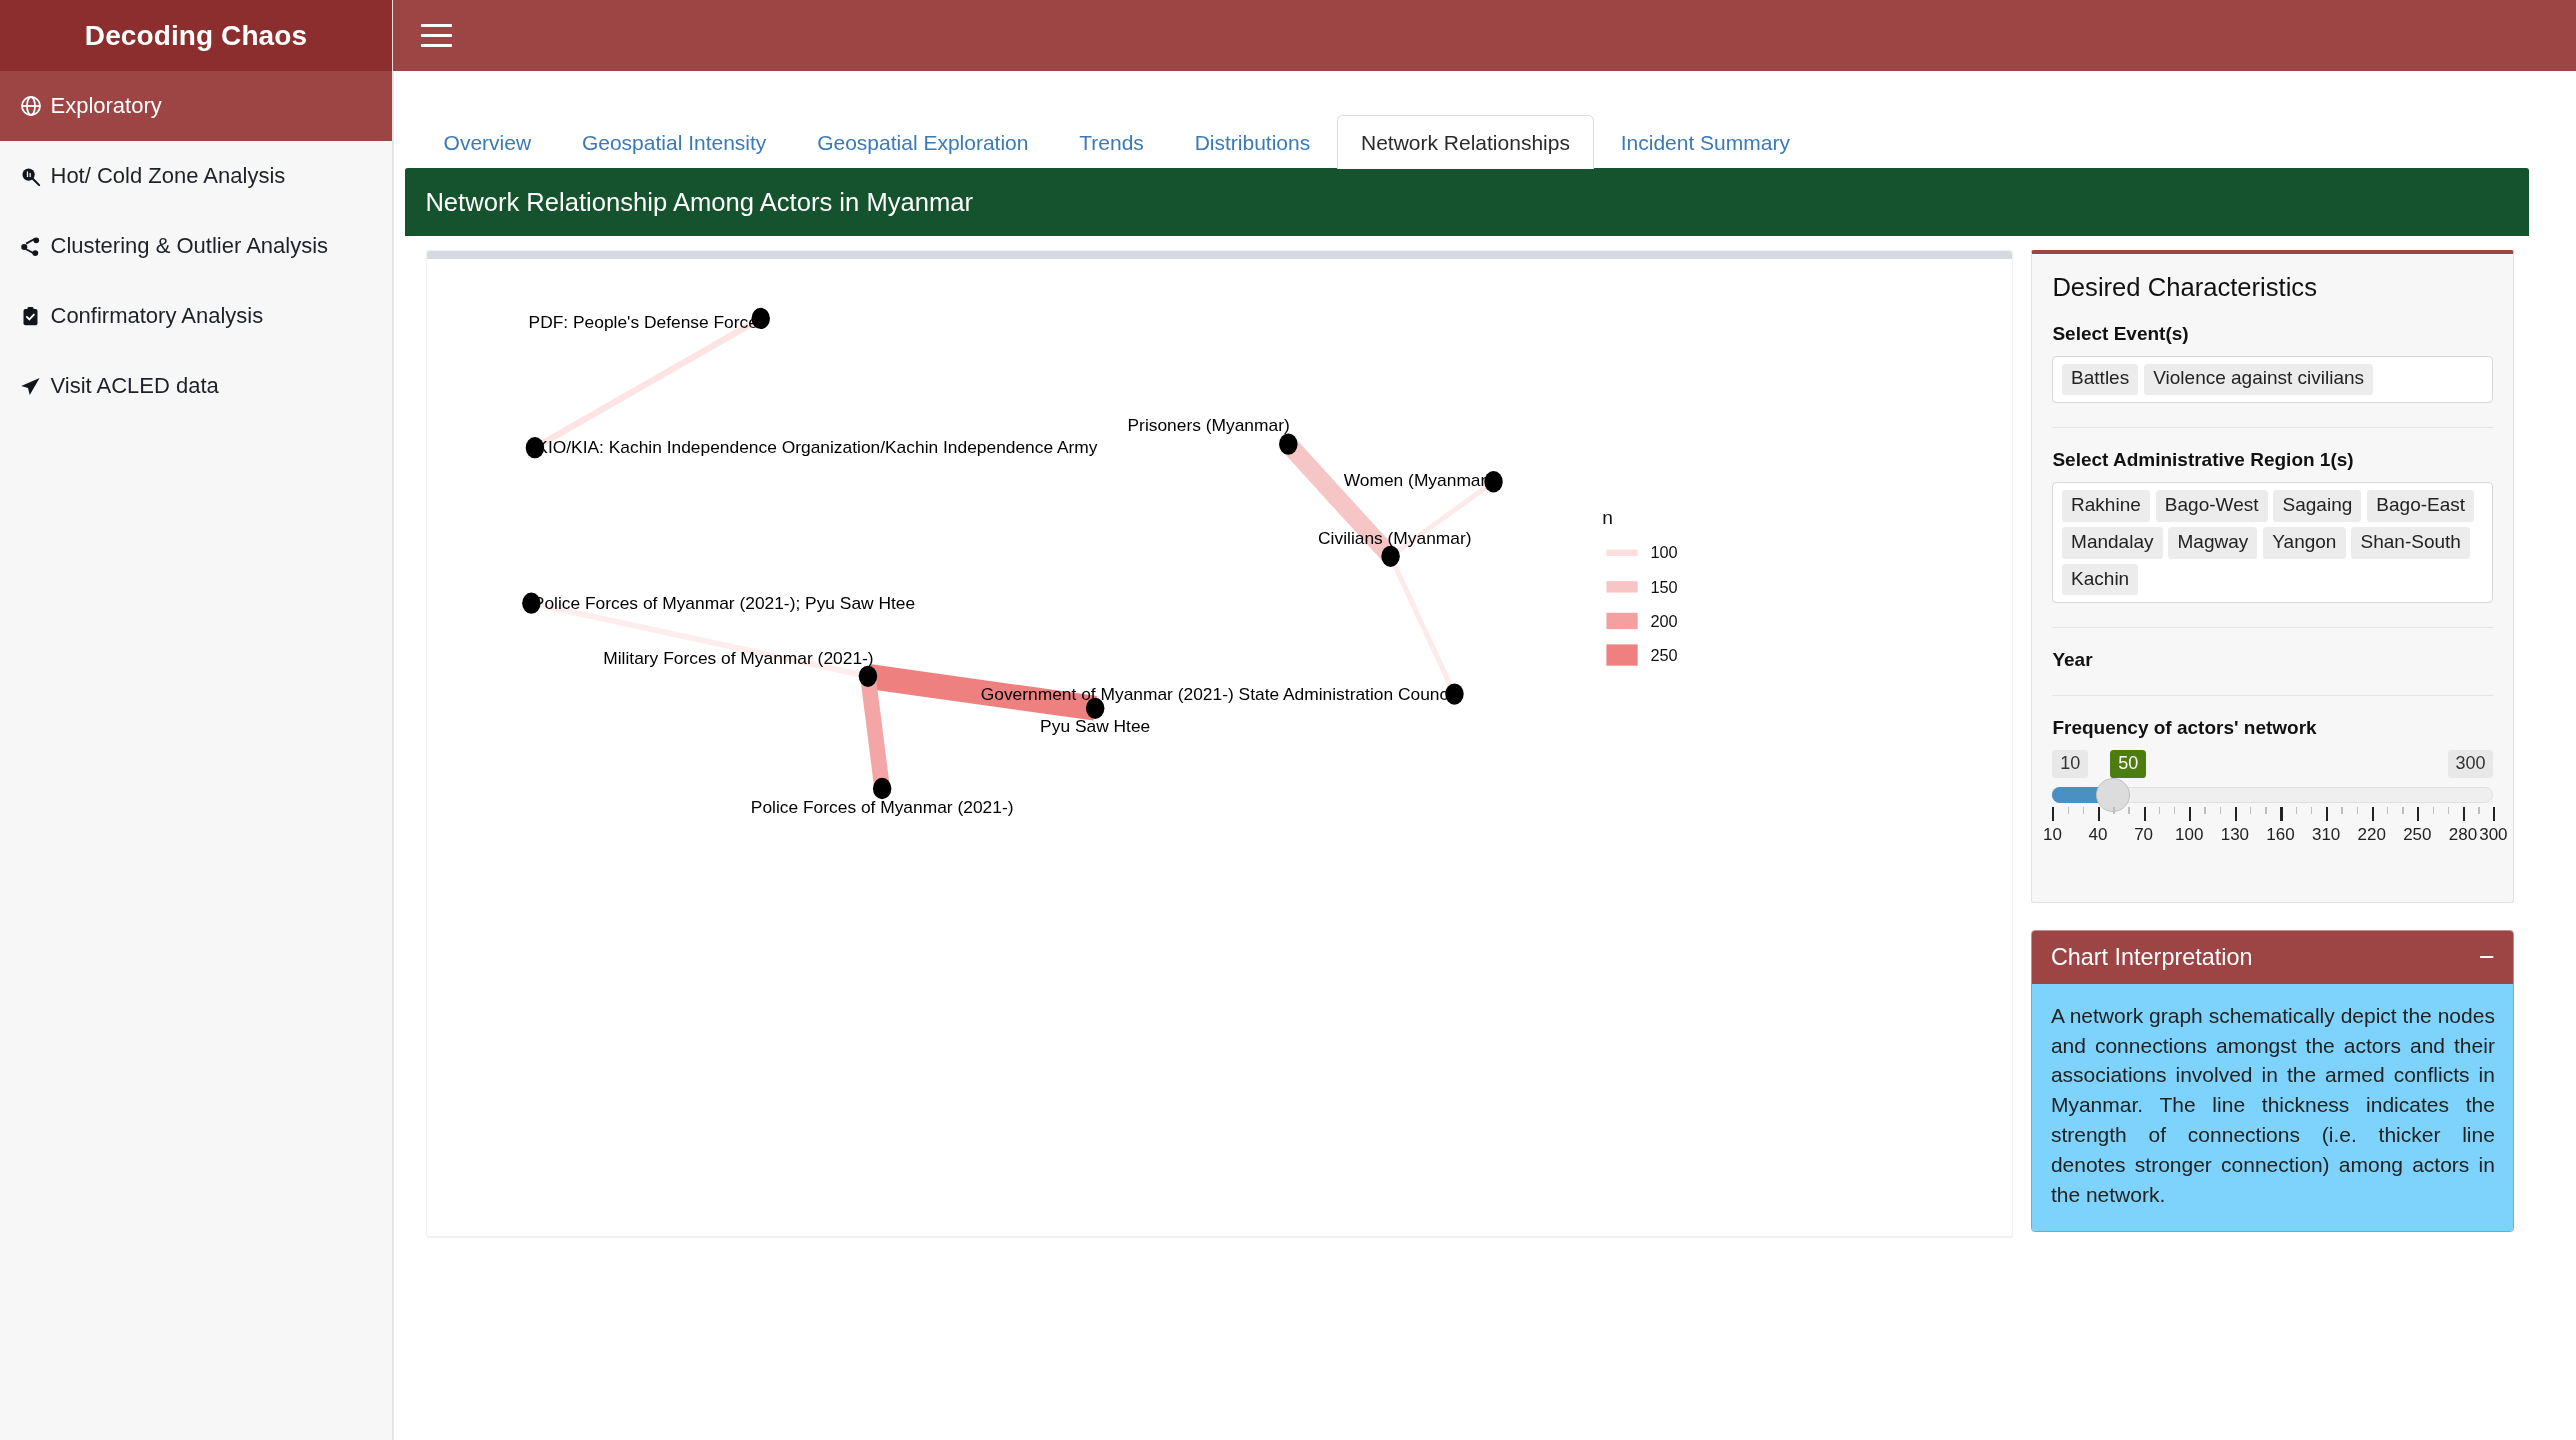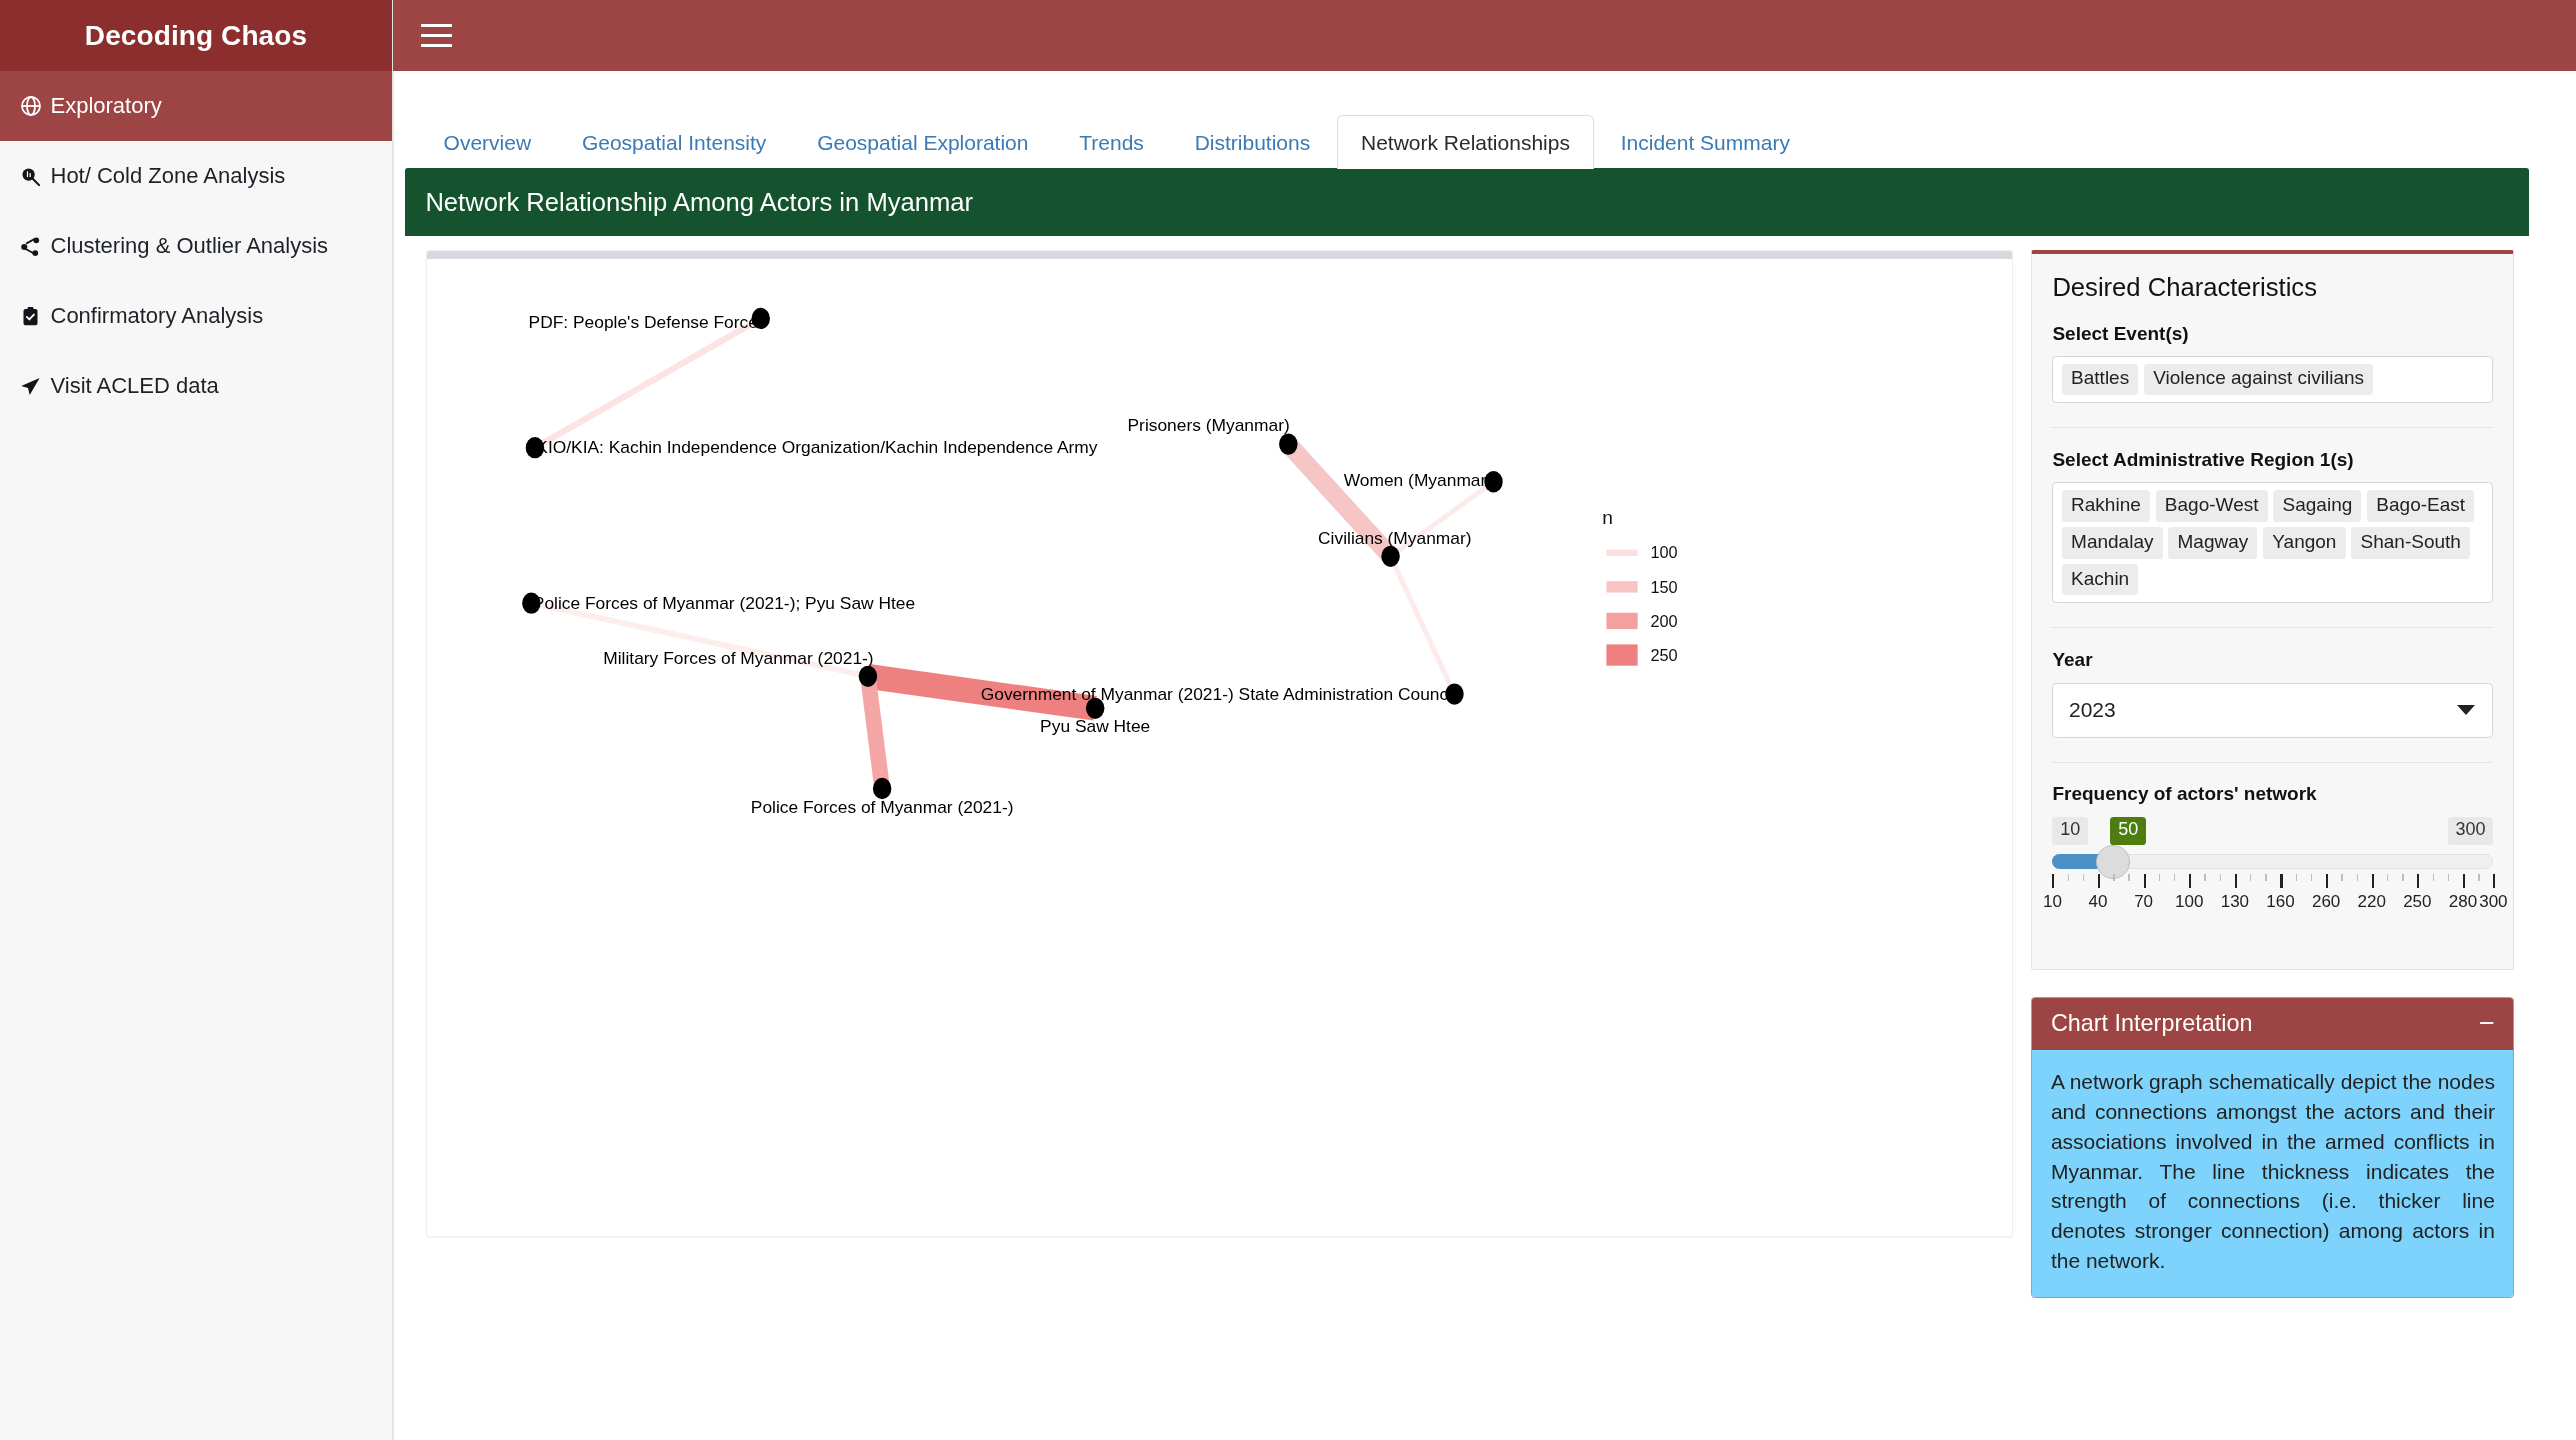--- a/index.html
+++ b/index.html
@@ -382,24 +382,20 @@
             <span class="chip">Mandalay</span>
             <span class="chip">Magway</span>
             <span class="chip">Yangon</span>
             <span class="chip">Shan-South</span>
             <span class="chip">Kachin</span>
           </div>
 
           <div class="sep"></div>
 
           <div class="ctl-label">Year</div>
-          <div class="selectbox">
-            <span>2023</span>
-            <span class="caret"></span>
-          </div>
 
           <div class="sep"></div>
 
           <div class="ctl-label">Frequency of actors' network</div>
           <div id="slider-wrap">
             <span class="sl-bubble" style="left:0">10</span>
             <span class="sl-bubble on" style="left:58px">50</span>
             <span class="sl-bubble" style="right:0">300</span>
             <div id="sl-track"></div>
             <div id="sl-fill" style="width: 61px;"></div>
@@ -436,21 +432,21 @@
                 <i style="left: 96.5517%;"></i>
                 <i class="maj" style="left: 100%;"></i>
               </div>
             <div id="sl-nums">
                 <span style="left: 0%;">10</span>
                 <span style="left: 10.3448%;">40</span>
                 <span style="left: 20.6897%;">70</span>
                 <span style="left: 31.0345%;">100</span>
                 <span style="left: 41.3793%;">130</span>
                 <span style="left: 51.7241%;">160</span>
-                <span style="left: 62.069%;">260</span>
+                <span style="left: 62.069%;">310</span>
                 <span style="left: 72.4138%;">220</span>
                 <span style="left: 82.7586%;">250</span>
                 <span style="left: 93.1034%;">280</span>
                 <span style="left: 100%;">300</span>
               </div>
           </div>
         </div>
 
         <div id="interp-card">
           <div id="interp-head">

